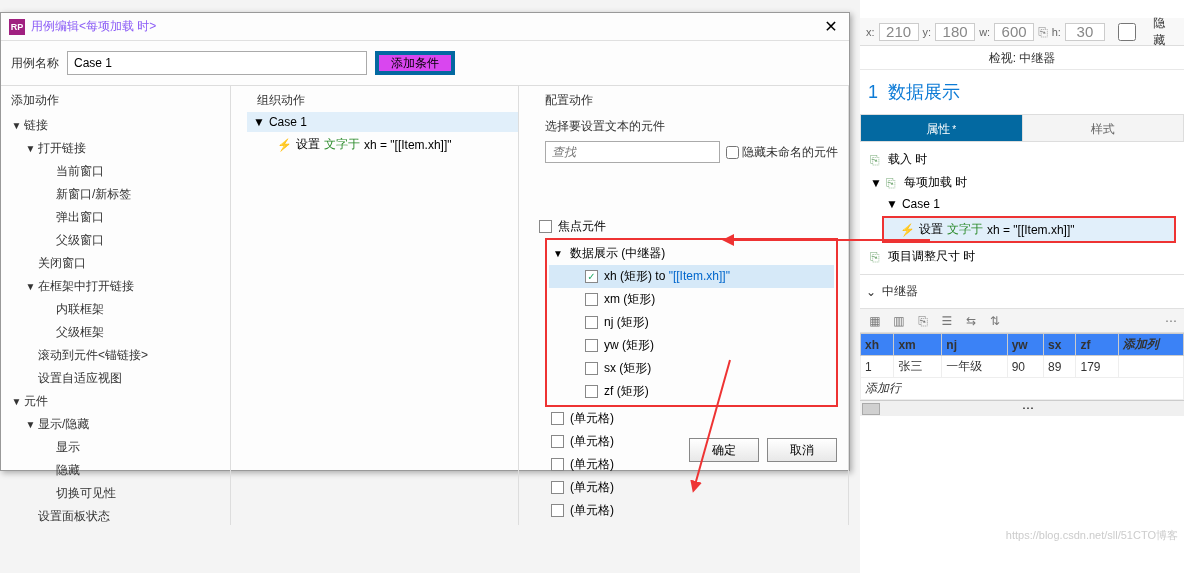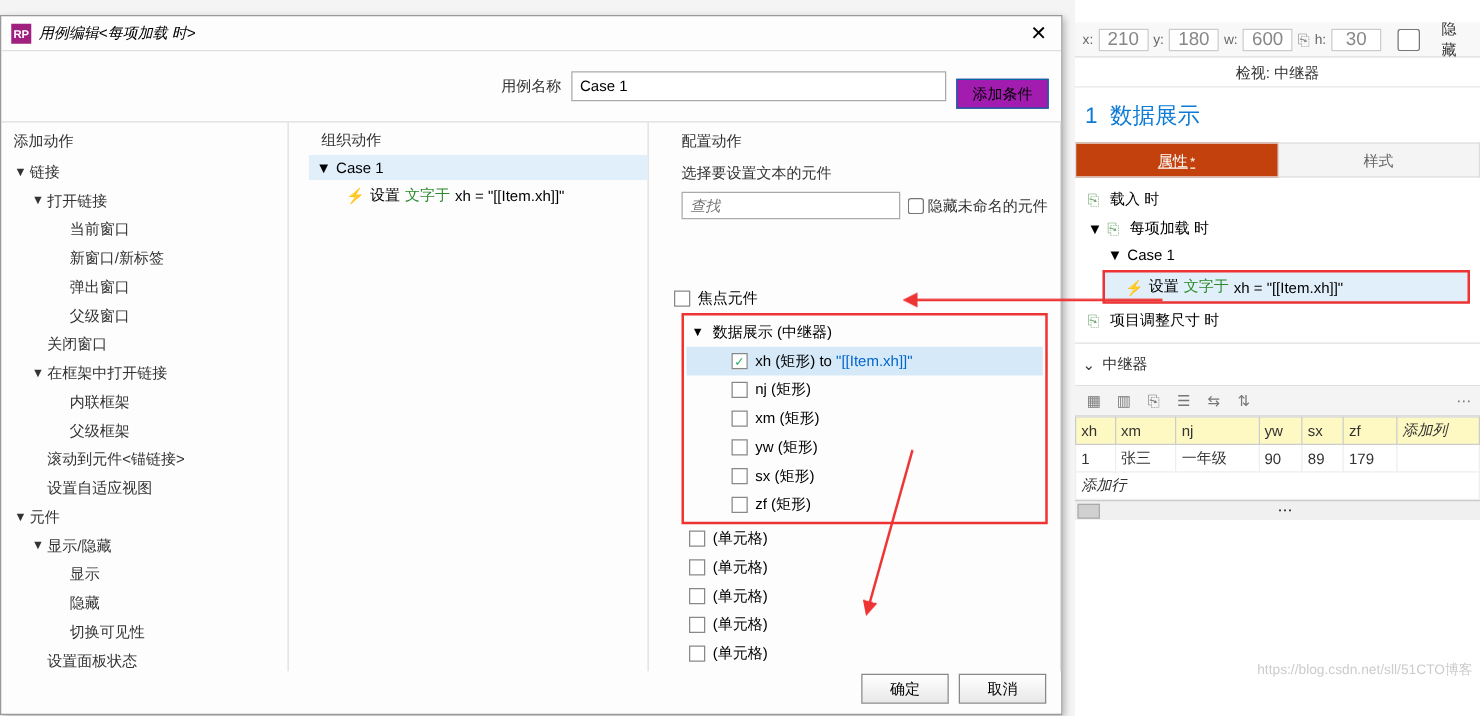--- a/index.html
+++ b/index.html
@@ -1,27 +1,27 @@
 <!DOCTYPE html>
 <html><head>
 <meta charset="utf-8">
 <style>
 * { box-sizing: border-box; margin: 0; padding: 0; font-family: "Microsoft YaHei", Arial, sans-serif; font-size: 12px; }
 body { background: #f4f4f4; width: 1184px; height: 573px; overflow: hidden; position: relative; }
 
 
-.dialog { position: absolute; left: 0; top: 12px; width: 850px; height: 560px; background: #fdfdfd; border: 1px solid #999; box-shadow: 2px 2px 6px rgba(0,0,0,0.3); z-index: 10; }
+.dialog { position: absolute; left: 0; top: 12px; width: 850px; height: 459px; background: #fdfdfd; border: 1px solid #999; box-shadow: 2px 2px 6px rgba(0,0,0,0.3); z-index: 10; }
 .dlg-titlebar { height: 28px; display: flex; align-items: center; padding: 0 8px; border-bottom: 1px solid #e0e0e0; }
 .dlg-icon { width: 16px; height: 16px; background: #a02080; margin-right: 6px; display:flex; align-items:center; justify-content:center; color:#fff; font-size:9px; font-weight:bold;}
-.dlg-title { flex: 1; color: #000000; font-style: italic; }
+.dlg-title { flex: 1; color: #8b5cf6; }
 .dlg-close { width: 20px; height: 20px; display:flex; align-items:center; justify-content:center; cursor:pointer; font-size:16px; }
-.dlg-name-row { display:flex; align-items:center; padding: 10px 10px; gap:8px;justify-content:flex-end;}
+.dlg-name-row { display:flex; align-items:center; padding: 10px 10px; gap:8px;}
 .dlg-name-row label { color:#333; }
 .name-input { width: 300px; height: 24px; border:1px solid #aaa; padding: 0 6px; }
-.add-cond-btn { height:24px; padding:0 12px; border:1px solid #0369a1; background:#a21caf; cursor:pointer;margin-top:12px; }
+.add-cond-btn { height:24px; padding:0 12px; border:4px solid #0369a1; background:#d946ef; cursor:pointer; }
 .dlg-body { display:flex; height: 440px; border-top:1px solid #ddd;gap:16px; }
 .panel { border-right:1px solid #ddd; overflow-y:auto; }
 .panel-header { font-weight:normal; color:#333; padding:6px 10px; height:26px; }
 .panel1 { width:230px; }
 .panel2 { width:272px; }
 .panel3 { flex:1; }
 
 .tree { padding: 2px 6px; }
 .tree-item { padding: 3px 4px; cursor:pointer; color:#333; display:flex; align-items:center; gap:2px;}
 .tree-item .arrow { width:11px; height:11px; display:inline-block; font-size:10px; color:#333; text-align:center;}
@@ -64,33 +64,33 @@
 .coord-bar label { color:#666; font-size:11px;}
 .coord-bar .lock { color:#888;}
 .hide-label { color:#333; margin-left:4px;}
 .inspect-bar { height:24px; padding:4px 8px; text-align:center; color:#333; border-bottom:1px solid #e8e8e8;}
 .data-title-row { display:flex; align-items:center; padding:10px 8px; gap:10px;}
 .data-num { color:#0d7bd6; font-size:18px;}
 .data-txt { color:#0d7bd6; font-size:18px;}
 .tabs { display:flex; height:28px;}
 .tab { flex:1; text-align:center; line-height:28px; border:1px solid #ddd; border-left:0; background:#f4f4f4; cursor:pointer; color:#666;}
 .tab:first-child{border-left:1px solid #ddd;}
-.tab.active { background:#c2410c; color:#fff;text-decoration:underline; }
+.tab.active { background:#0369a1; color:#fff; }
 .tab .star { color:#fff; font-size:10px; margin-left:2px;}
 .event-tree { padding:6px 4px; border-bottom:1px solid #e0e0e0;}
 .et-item { padding:3px 4px; display:flex; align-items:center; gap:4px;}
 .et-item.lev1 { padding-left: 6px;}
 .et-item.lev2 { padding-left: 22px;}
 .et-item .ic { width:14px; color:#7a7;}
 .redbox2 { border:2px solid #e33; background:#e1effa; margin:2px 4px 2px 18px; }
 .relay-hdr { padding:8px 6px; display:flex; align-items:center; gap:6px; border-bottom:1px solid #e0e0e0; color:#333;}
 .relay-toolbar { height:24px; background:#f4f4f4; border-bottom:1px solid #ddd; display:flex; align-items:center; gap:6px; padding:0 6px; position:relative;}
 .relay-toolbar .tb { width:18px; height:18px; display:flex; align-items:center; justify-content:center; color:#777; cursor:pointer;}
 .data-table { width:100%; border-collapse:collapse;}
-.data-table th { background:#fef9c3; border:1px solid #ccc; padding:2px 4px; font-weight:normal; text-align:left; color:#333;margin-top:28px;}
+.data-table th { background:#3b82f6; border:1px solid #ccc; padding:2px 4px; font-weight:bold; text-align:left; color:#333;margin-top:28px;}
 .data-table td { border:1px solid #eee; padding:2px 4px; color:#333;}
 .add-col-hdr { color:#0066cc; font-style:italic;}
 .add-row-cell { color:#0066cc; font-style:italic;}
 .scrollbar { height:16px; background:#f0f0f0; border-top:1px solid #ccc; display:flex; align-items:center; position:relative;}
 .scroll-thumb { position:absolute; left:2px; width:18px; height:12px; background:#d0d0d0; border:1px solid #aaa;}
 .scroll-track-mark { position:absolute; left:50%; top:0; bottom:0;}
 .watermark { position:absolute; right:6px; bottom:30px; color:#ccc; font-size:11px; white-space:nowrap;}
 </style>
 </head>
 <body>
@@ -220,25 +220,25 @@
             <span class="arrow">▼</span>
             <span>数据展示 (中继器)</span>
           </div>
           <div id="widgetItems">
               <div class="wl-item lv2 sel">
                 <span class="cb">✓</span>
                 <span>xh (矩形) to <span class="exptxt">"[[Item.xh]]"</span></span>
               </div>
               <div class="wl-item lv2">
                 <span class="cb"></span>
-                <span>nj (矩形)</span>
+                <span>xm (矩形)</span>
               </div>
               <div class="wl-item lv2">
                 <span class="cb"></span>
-                <span>xm (矩形)</span>
+                <span>nj (矩形)</span>
               </div>
               <div class="wl-item lv2">
                 <span class="cb"></span>
                 <span>yw (矩形)</span>
               </div>
               <div class="wl-item lv2">
                 <span class="cb"></span>
                 <span>sx (矩形)</span>
               </div>
               <div class="wl-item lv2">

